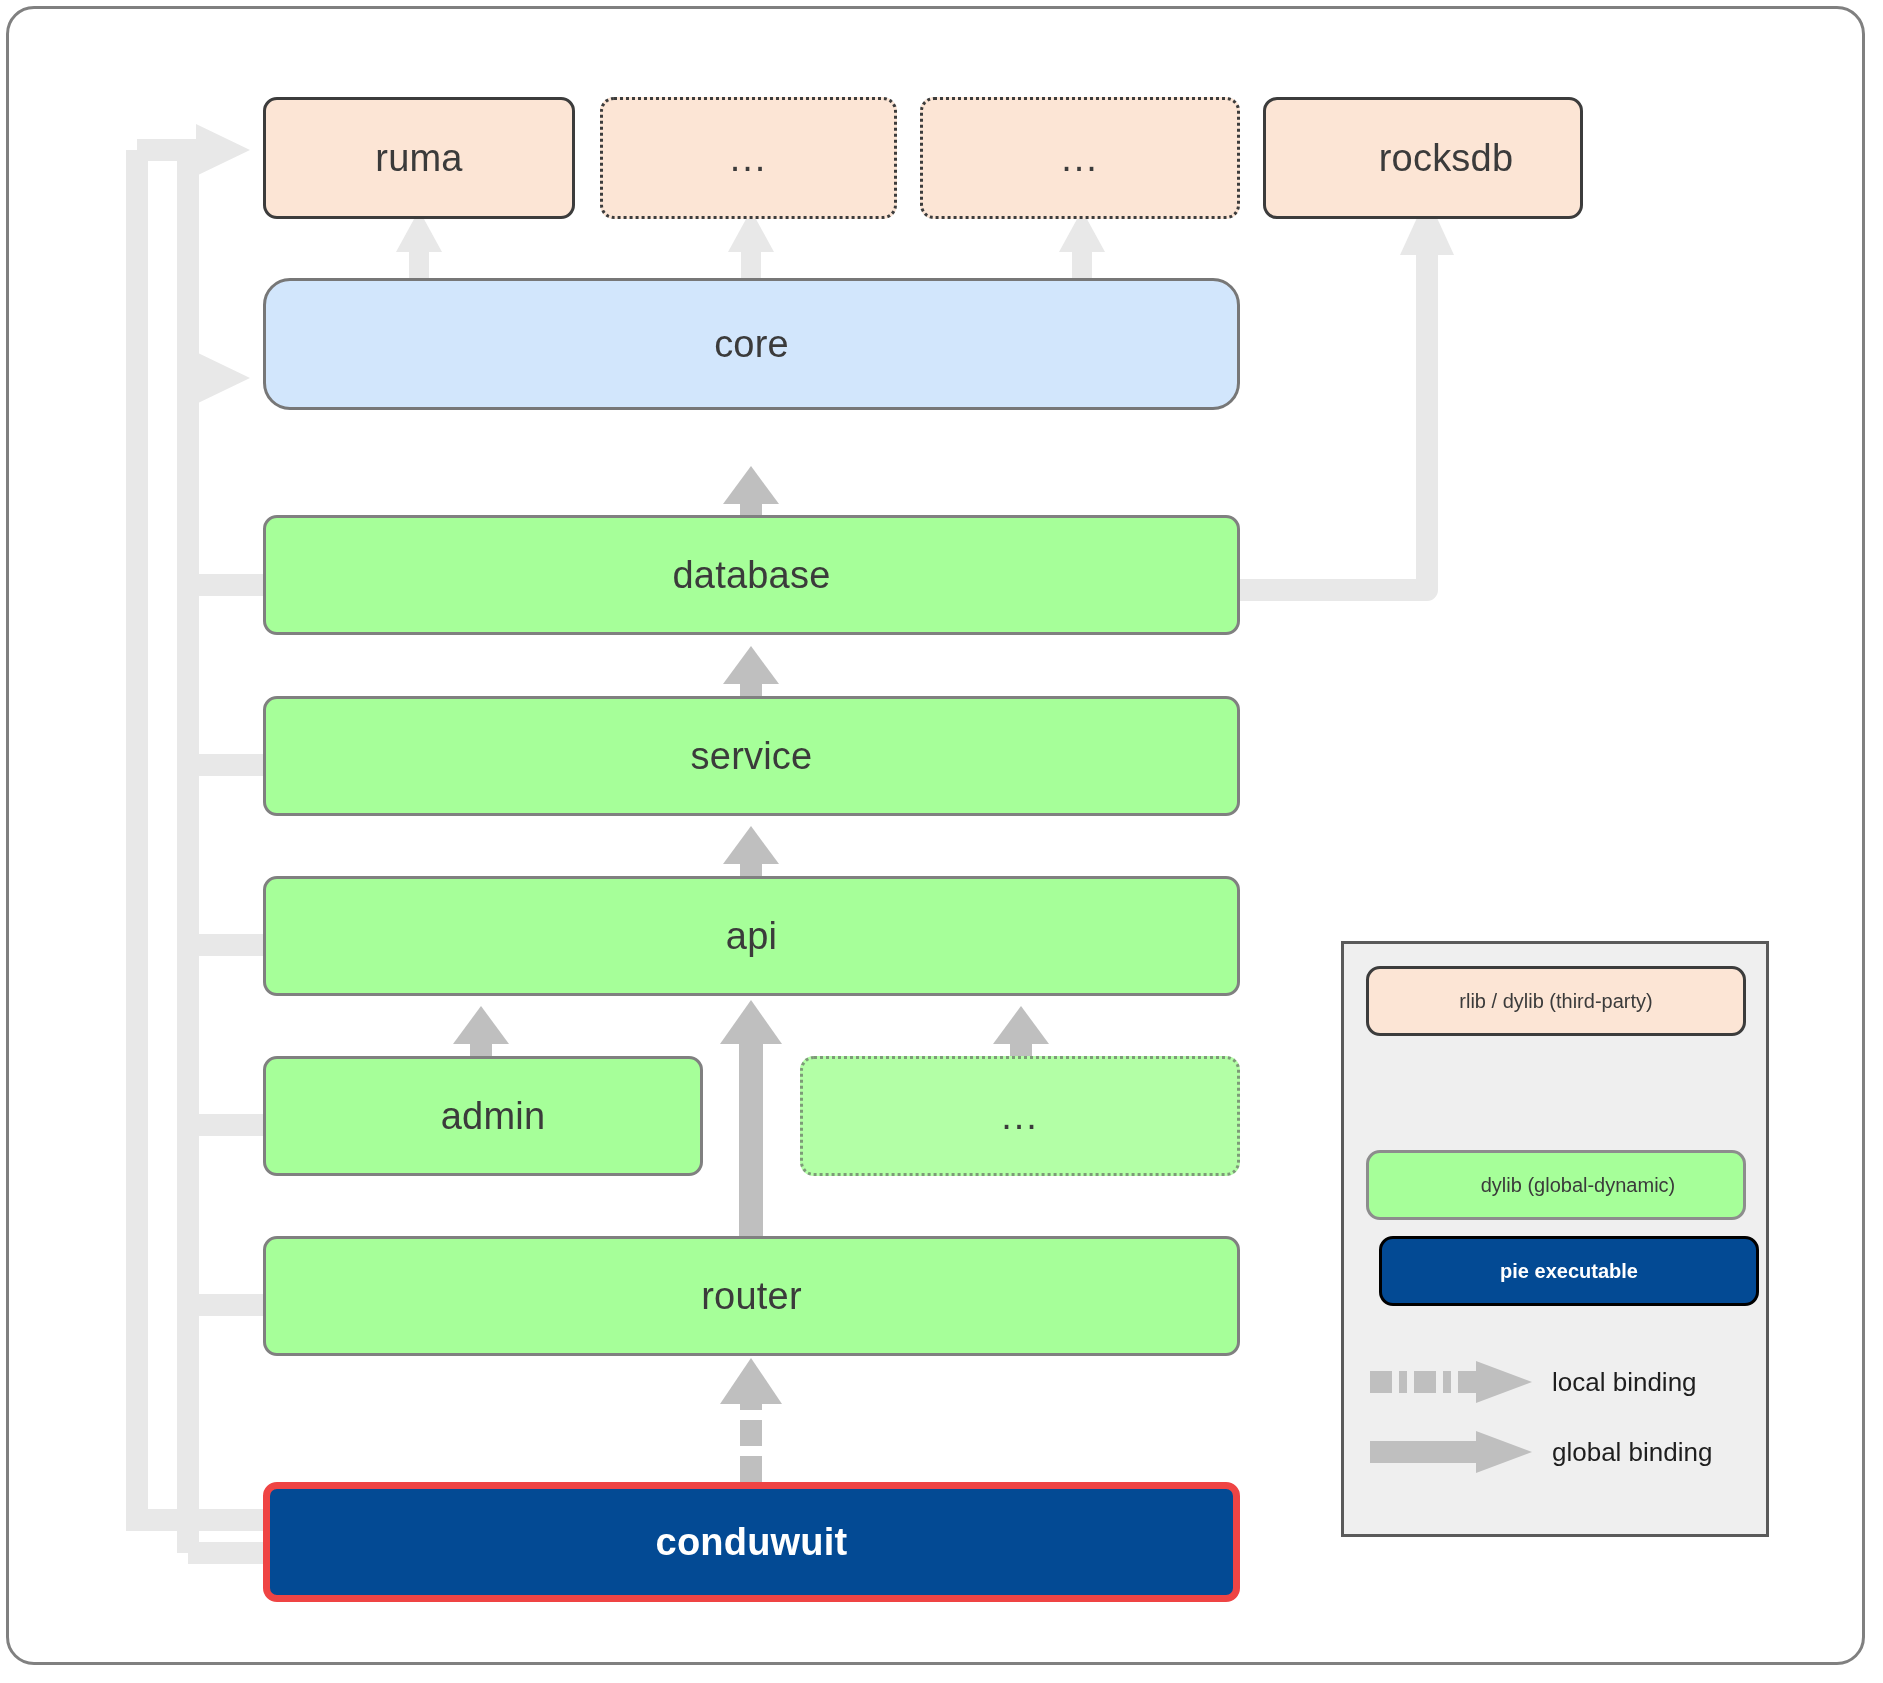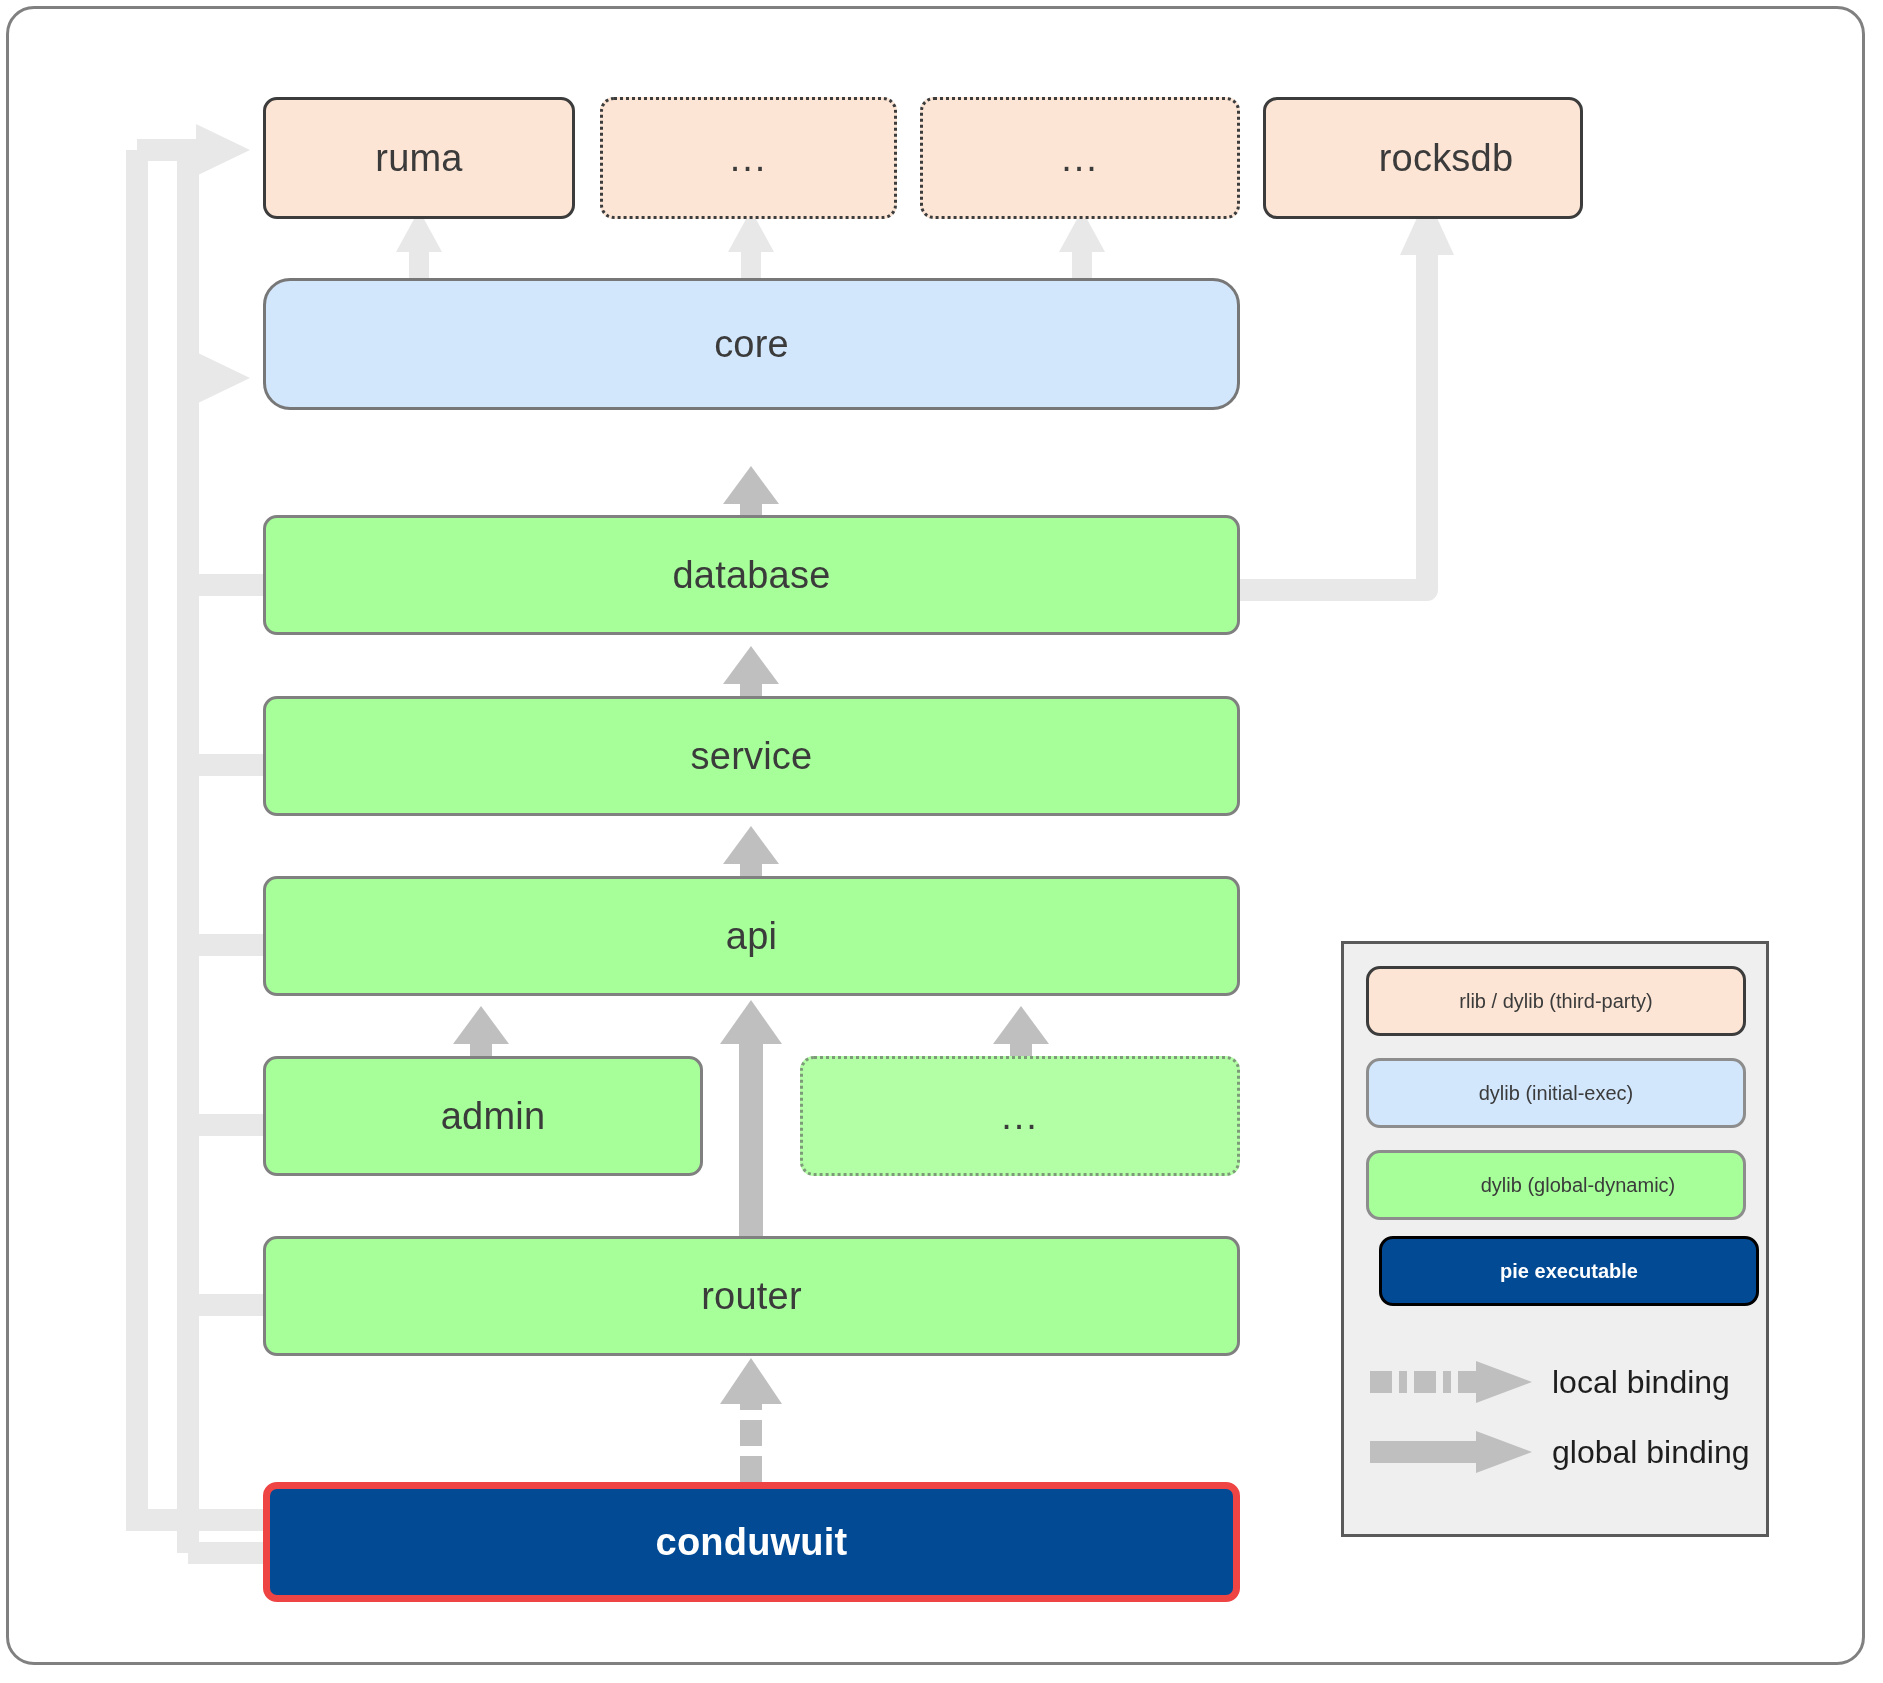--- a/index.html
+++ b/index.html
@@ -117,21 +117,21 @@
     display: flex;
     align-items: center;
   }
   .lg-arrow-box {
     width: 170px;
     height: 46px;
     position: relative;
     flex: 0 0 170px;
   }
   .lg-label {
-    font-size: 32px;
+    font-size: 26px;
     color: #1e1e1e;
     padding-left: 16px;
     white-space: nowrap;
   }
 </style>
 </head>
 <body>
 
 <div id="canvas">
   <div id="frame"></div>
@@ -264,23 +264,20 @@
   <div class="node pie" style="left:263px; top:1482px; width:977px; height:120px;">
     <span>conduwuit</span>
   </div>
 
   <div id="legend">
 
     <div class="lg-swatch third" style="top:22px;">
       <span>rlib / dylib (third-party)</span>
     </div>
 
-    <div class="lg-swatch iexec" style="top:114px;">
-      <span>dylib (initial-exec)</span>
-    </div>
 
     <div class="lg-swatch gdyn" style="top:206px;">
       <span>dylib (global-dynamic)</span>
     </div>
 
     <div class="lg-swatch pie" style="top:292px;margin-left:13px;">
       <span>pie executable</span>
     </div>
 
     <div class="lg-row" style="top:410px;">

